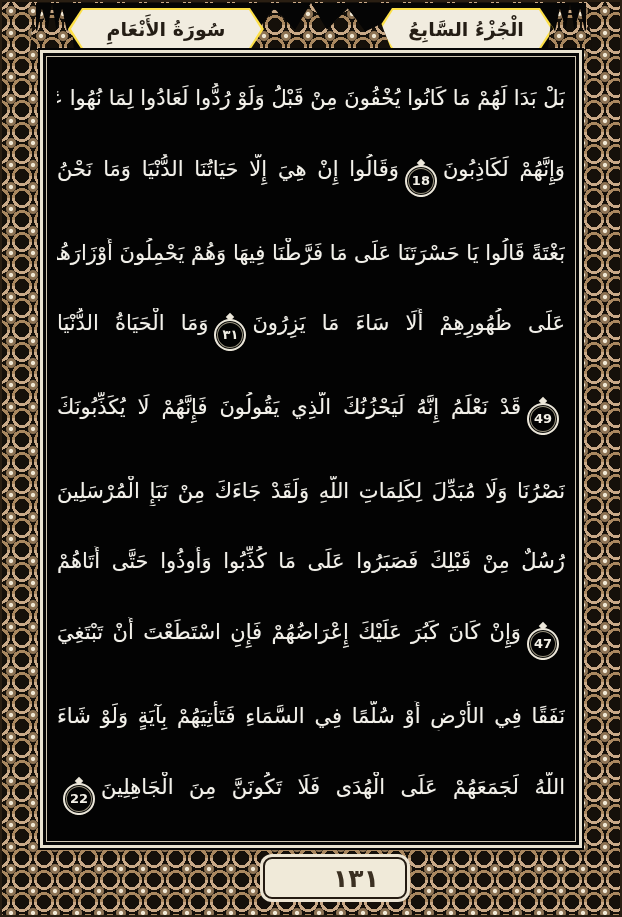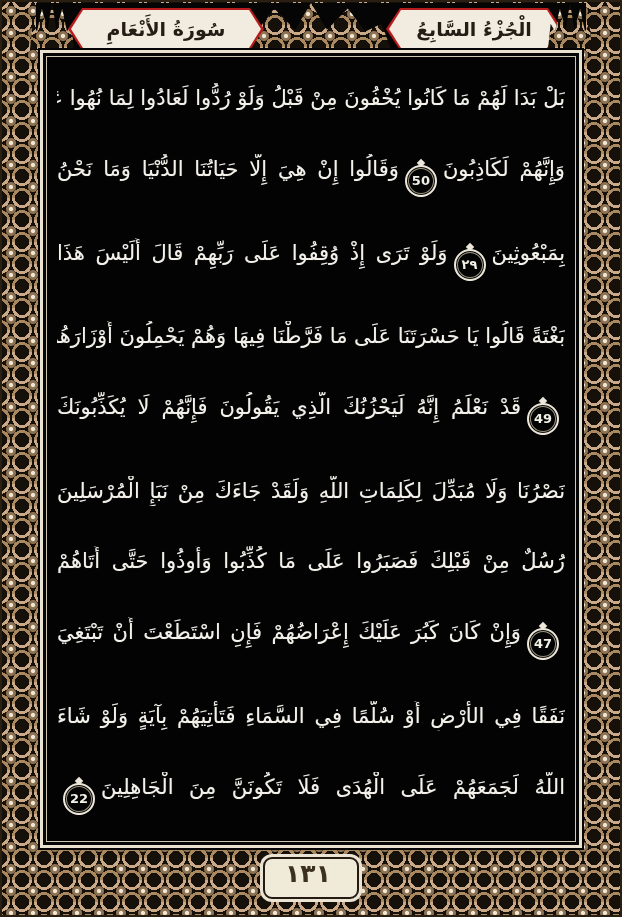--- a/index.html
+++ b/index.html
@@ -28,31 +28,31 @@
       radial-gradient(circle at 11px 11px, #8d7354 0 4.5px, rgba(0,0,0,0) 5.5px);
     background-size:22px 22px;
   }
   
   .header-strip{
     position:absolute;left:36px;right:36px;top:3px;height:47px;
     background:#050505;
   }
   .cartouche{
     position:absolute;top:5px;height:38px;
-    background:#b91c1c;padding:2px;
+    background:#fde047;padding:2px;
     clip-path:polygon(14px 0, calc(100% - 14px) 0, 100% 50%, calc(100% - 14px) 100%, 14px 100%, 0 50%);
     display:flex;
   }
   .cartouche-inner{
     flex:1;background:#f1ecdf;
     clip-path:polygon(13px 0, calc(100% - 13px) 0, calc(100% - 1px) 50%, calc(100% - 13px) 100%, 13px 100%, 1px 50%);
     display:flex;align-items:center;justify-content:center;
     color:#241d15;font-size:19px;font-weight:bold;
   }
-  .cartouche.juz{right:24px;width:172px;}
+  .cartouche.juz{right:32px;width:172px;}
   .cartouche.surah{left:32px;width:192px;}
   .header-ornament{
     position:absolute;top:0;height:46px;
     clip-path:polygon(0 100%, 6% 45%, 16% 62%, 27% 12%, 40% 58%, 50% 0, 60% 58%, 73% 12%, 84% 62%, 94% 45%, 100% 100%);
   }
   .header-ornament.center{left:50%;width:160px;margin-left:-80px;}
   .header-ornament.left-fan{left:-6px;width:44px;}
   .header-ornament.right-fan{right:-6px;width:44px;}
   
   .text-panel{
@@ -88,23 +88,23 @@
     content:"";position:absolute;left:50%;width:6px;height:6px;margin-left:-3px;
     background:#ece7da;transform:rotate(45deg);
   }
   .ayah-marker::before{top:-7px;}
   .ayah-marker::after{bottom:-7px;}
   
   .num-cartouche{
     position:absolute;left:50%;bottom:18px;width:92px;height:38px;margin-left:-48px;
     background:#f0ead9;border:2px solid #241b12;border-radius:9px;
     box-shadow:0 0 0 3px #ece4d2;
-    display:flex;align-items:flex-start;justify-content:center;
+    display:flex;align-items:center;justify-content:center;
     color:#3b3022;font-size:25px;font-weight:bold;letter-spacing:6px;
-    direction:rtl;text-indent:6px;
+    direction:rtl;text-indent:6px;padding-left:48px;
   }
 </style>
 </head>
 <body>
 
 <div class="page">
 
   <div class="header-strip">
     <div class="header-ornament left-fan pattern"></div>
     <div class="cartouche juz">
@@ -117,23 +117,23 @@
       <div class="cartouche-inner">
         <span>سُورَةُ الأَنْعَامِ</span>
       </div>
     </div>
     <div class="header-ornament right-fan pattern"></div>
   </div>
 
   <div class="text-panel">
     <div class="lines" id="lines-container">
         <div class="qline"><span class="qtext">بَلْ بَدَا لَهُمْ مَا كَانُوا يُخْفُونَ مِنْ قَبْلُ وَلَوْ رُدُّوا لَعَادُوا لِمَا نُهُوا عَنْهُ</span></div>
-        <div class="qline"><span class="qtext">وَإِنَّهُمْ لَكَاذِبُونَ</span><span class="ayah-marker">50</span><span class="qtext">وَقَالُوا إِنْ هِيَ إِلَّا حَيَاتُنَا الدُّنْيَا وَمَا نَحْنُ</span></div>
-        <div class="qline"><span class="qtext">بِمَبْعُوثِينَ</span><span class="ayah-marker">٢٩</span><span class="qtext">وَلَوْ تَرَى إِذْ وُقِفُوا عَلَى رَبِّهِمْ قَالَ أَلَيْسَ هَذَا</span></div>
+        <div class="qline"><span class="qtext">وَإِنَّهُمْ لَكَاذِبُونَ</span><span class="ayah-marker">18</span><span class="qtext">وَقَالُوا إِنْ هِيَ إِلَّا حَيَاتُنَا الدُّنْيَا وَمَا نَحْنُ</span></div>
         <div class="qline"><span class="qtext">بَغْتَةً قَالُوا يَا حَسْرَتَنَا عَلَى مَا فَرَّطْنَا فِيهَا وَهُمْ يَحْمِلُونَ أَوْزَارَهُمْ</span></div>
+        <div class="qline"><span class="qtext">عَلَى ظُهُورِهِمْ أَلَا سَاءَ مَا يَزِرُونَ</span><span class="ayah-marker">٣١</span><span class="qtext">وَمَا الْحَيَاةُ الدُّنْيَا</span></div>
         <div class="qline"><span class="ayah-marker">49</span><span class="qtext">قَدْ نَعْلَمُ إِنَّهُ لَيَحْزُنُكَ الَّذِي يَقُولُونَ فَإِنَّهُمْ لَا يُكَذِّبُونَكَ</span></div>
         <div class="qline"><span class="qtext">نَصْرُنَا وَلَا مُبَدِّلَ لِكَلِمَاتِ اللَّهِ وَلَقَدْ جَاءَكَ مِنْ نَبَإِ الْمُرْسَلِينَ</span></div>
         <div class="qline"><span class="qtext">رُسُلٌ مِنْ قَبْلِكَ فَصَبَرُوا عَلَى مَا كُذِّبُوا وَأُوذُوا حَتَّى أَتَاهُمْ</span></div>
         <div class="qline"><span class="ayah-marker">47</span><span class="qtext">وَإِنْ كَانَ كَبُرَ عَلَيْكَ إِعْرَاضُهُمْ فَإِنِ اسْتَطَعْتَ أَنْ تَبْتَغِيَ</span></div>
         <div class="qline"><span class="qtext">نَفَقًا فِي الأَرْضِ أَوْ سُلَّمًا فِي السَّمَاءِ فَتَأْتِيَهُمْ بِآيَةٍ وَلَوْ شَاءَ</span></div>
         <div class="qline"><span class="qtext">اللَّهُ لَجَمَعَهُمْ عَلَى الْهُدَى فَلَا تَكُونَنَّ مِنَ الْجَاهِلِينَ</span><span class="ayah-marker">22</span></div>
       </div>
   </div>
 
   <div class="num-cartouche">

